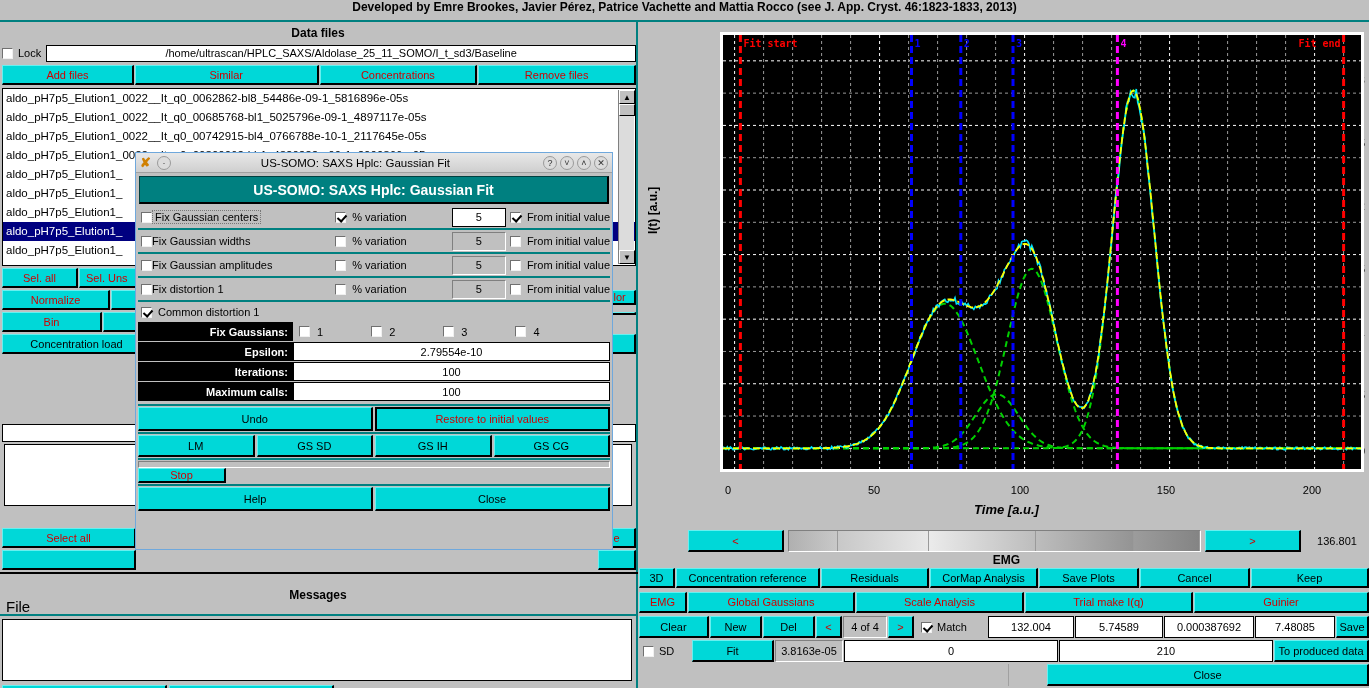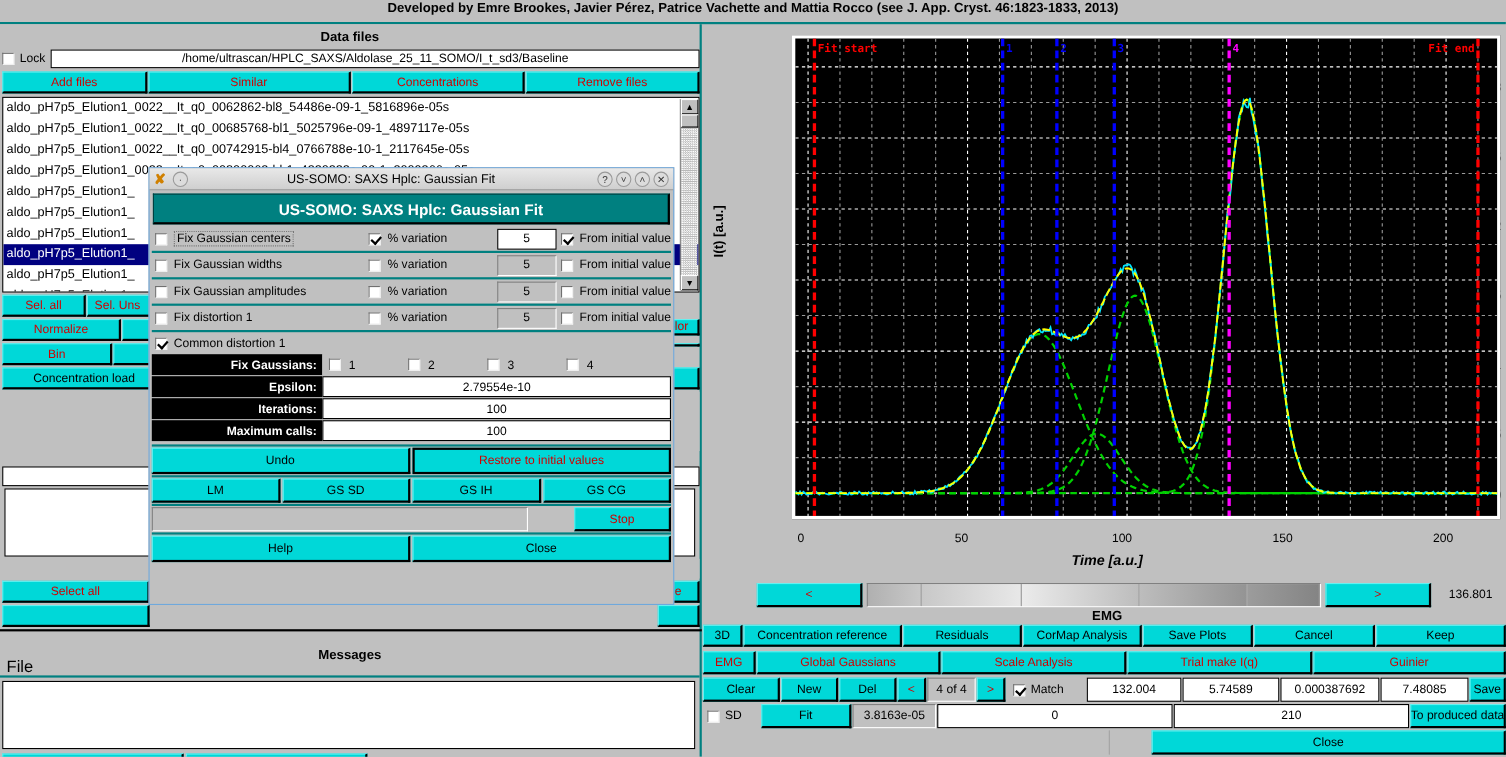--- a/index.html
+++ b/index.html
@@ -121,21 +121,21 @@
   #dlgtitle .t { flex:1; text-align:center; font-size:11.5px; }
   .tbtn { width:14px; height:14px; border-radius:50%; background:#dcdcdc;
           border:1px solid #9a9a9a; display:flex; align-items:center; justify-content:center;
           font-size:9px; color:#333; margin-left:3px; }
   #dlghead { margin:3px; height:28px; background:#008080; color:#fff;
              display:flex; align-items:center; justify-content:center;
              font-size:14px; font-weight:bold;
              border-top:1px solid #004040; border-left:1px solid #004040;
              border-right:2px solid #000; border-bottom:2px solid #000; }
   .drow { display:flex; align-items:center; height:20px; margin:0 2px; }
-  .drow .c1 { display:flex; align-items:center; gap:6px; width:200px; padding-left:3px;}
+  .drow .c1 { display:flex; align-items:center; width:200px; padding-left:3px;}
   .drow .c2 { display:flex; align-items:center; gap:6px; width:118px; }
   .drow .c3 { width:55px; height:19px; }
   .drow .c4 { display:flex; align-items:center; gap:6px; flex:1; padding-left:4px;}
   .dsep { height:2px; background:#008080; margin:1px 2px; }
   .blklabel { background:#000; color:#fff; font-weight:bold; font-size:11px;
               display:flex; align-items:center; justify-content:flex-end; padding-right:5px;padding-left:44px; }
 
   
   #slider { position:absolute; left:0; top:0; width:100%; height:100%;
             border-top:1px solid #808080; border-left:1px solid #808080;
@@ -384,21 +384,21 @@
   <div class="field" style="width:80px">7.48085</div>
   <div class="btn blk" style="flex:1">Save</div>
 </div>
 
 <div style="position:absolute;left:639px;top:640px;width:730px;height:22px;display:flex;gap:1px;align-items:stretch;">
   <div style="width:52px;display:flex;align-items:center;gap:5px;padding-left:4px;background:#c0c0c0;">
     <div class="cbx"></div>
     <span class="lbl">SD</span>
   </div>
   <div class="btn blk" style="width:82px">Fit</div>
-  <div class="gfield" style="width:76px">3.8163e-05</div>
+  <div class="gfield" style="width:68px">3.8163e-05</div>
   <div class="field" style="width:214px">0</div>
   <div class="field" style="width:214px">210</div>
   <div class="btn blk" style="flex:1">To produced data</div>
 </div>
 
 <div style="position:absolute;left:639px;top:664px;width:730px;height:22px;display:flex;">
   <div style="width:370px;background:#c0c0c0;border-right:1px solid #a0a0a0;"></div>
   <div style="width:38px;background:#c0c0c0;"></div>
   <div class="btn blk" style="flex:1">Close</div>
 </div>
@@ -536,21 +536,21 @@
   <div class="dsep"></div>
 
   <div style="display:flex;gap:2px;margin:1px 2px;height:22px;">
     <div class="btn blk" style="flex:1">LM</div>
     <div class="btn blk" style="flex:1">GS SD</div>
     <div class="btn blk" style="flex:1">GS IH</div>
     <div class="btn blk" style="flex:1">GS CG</div>
   </div>
   <div class="dsep"></div>
 
-  <div style="display:flex;margin:1px 2px;height:22px;">
+  <div style="display:flex;margin:1px 2px;height:22px;flex-direction:column;">
     <div style="flex:1;background:#c0c0c0;border-top:1px solid #808080;border-left:1px solid #808080;border-right:1px solid #fff;border-bottom:1px solid #fff;"></div>
     <div style="width:42px;background:#c0c0c0;"></div>
     <div class="btn red" style="width:88px">Stop</div>
   </div>
   <div class="dsep"></div>
 
   <div style="display:flex;gap:2px;margin:1px 2px;height:24px;">
     <div class="btn blk" style="flex:1">Help</div>
     <div class="btn blk" style="flex:1">Close</div>
   </div>

